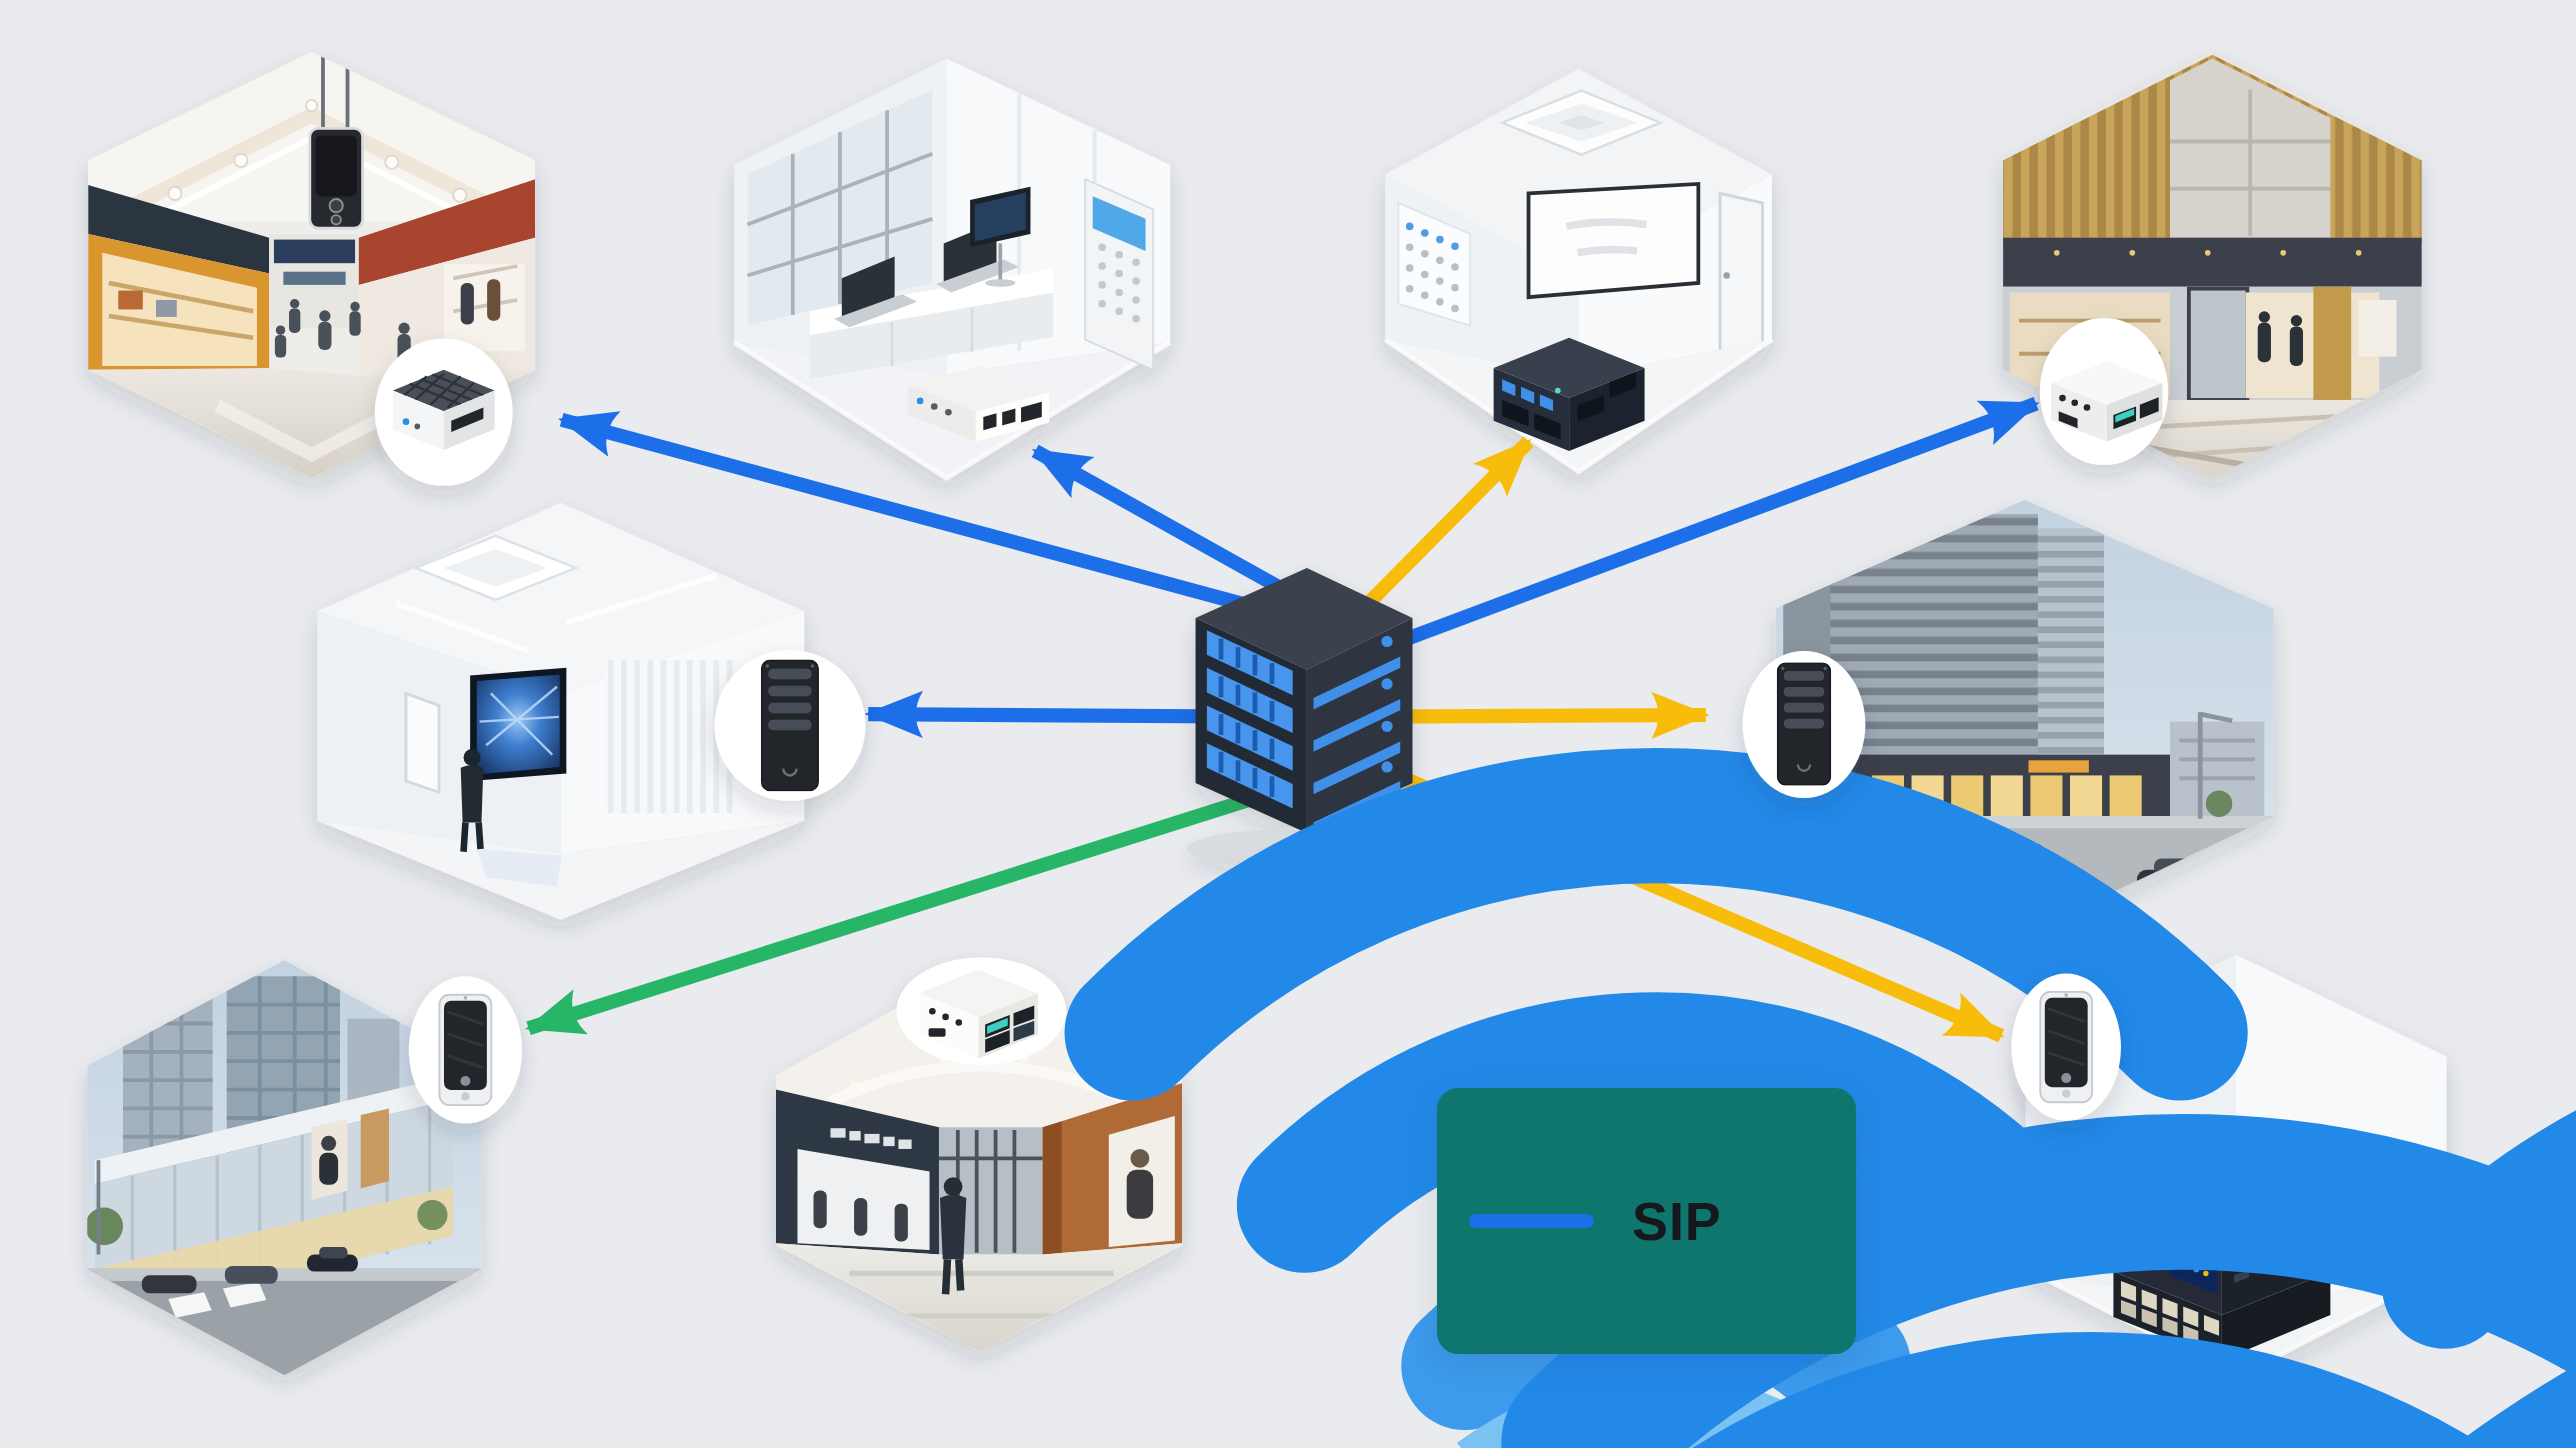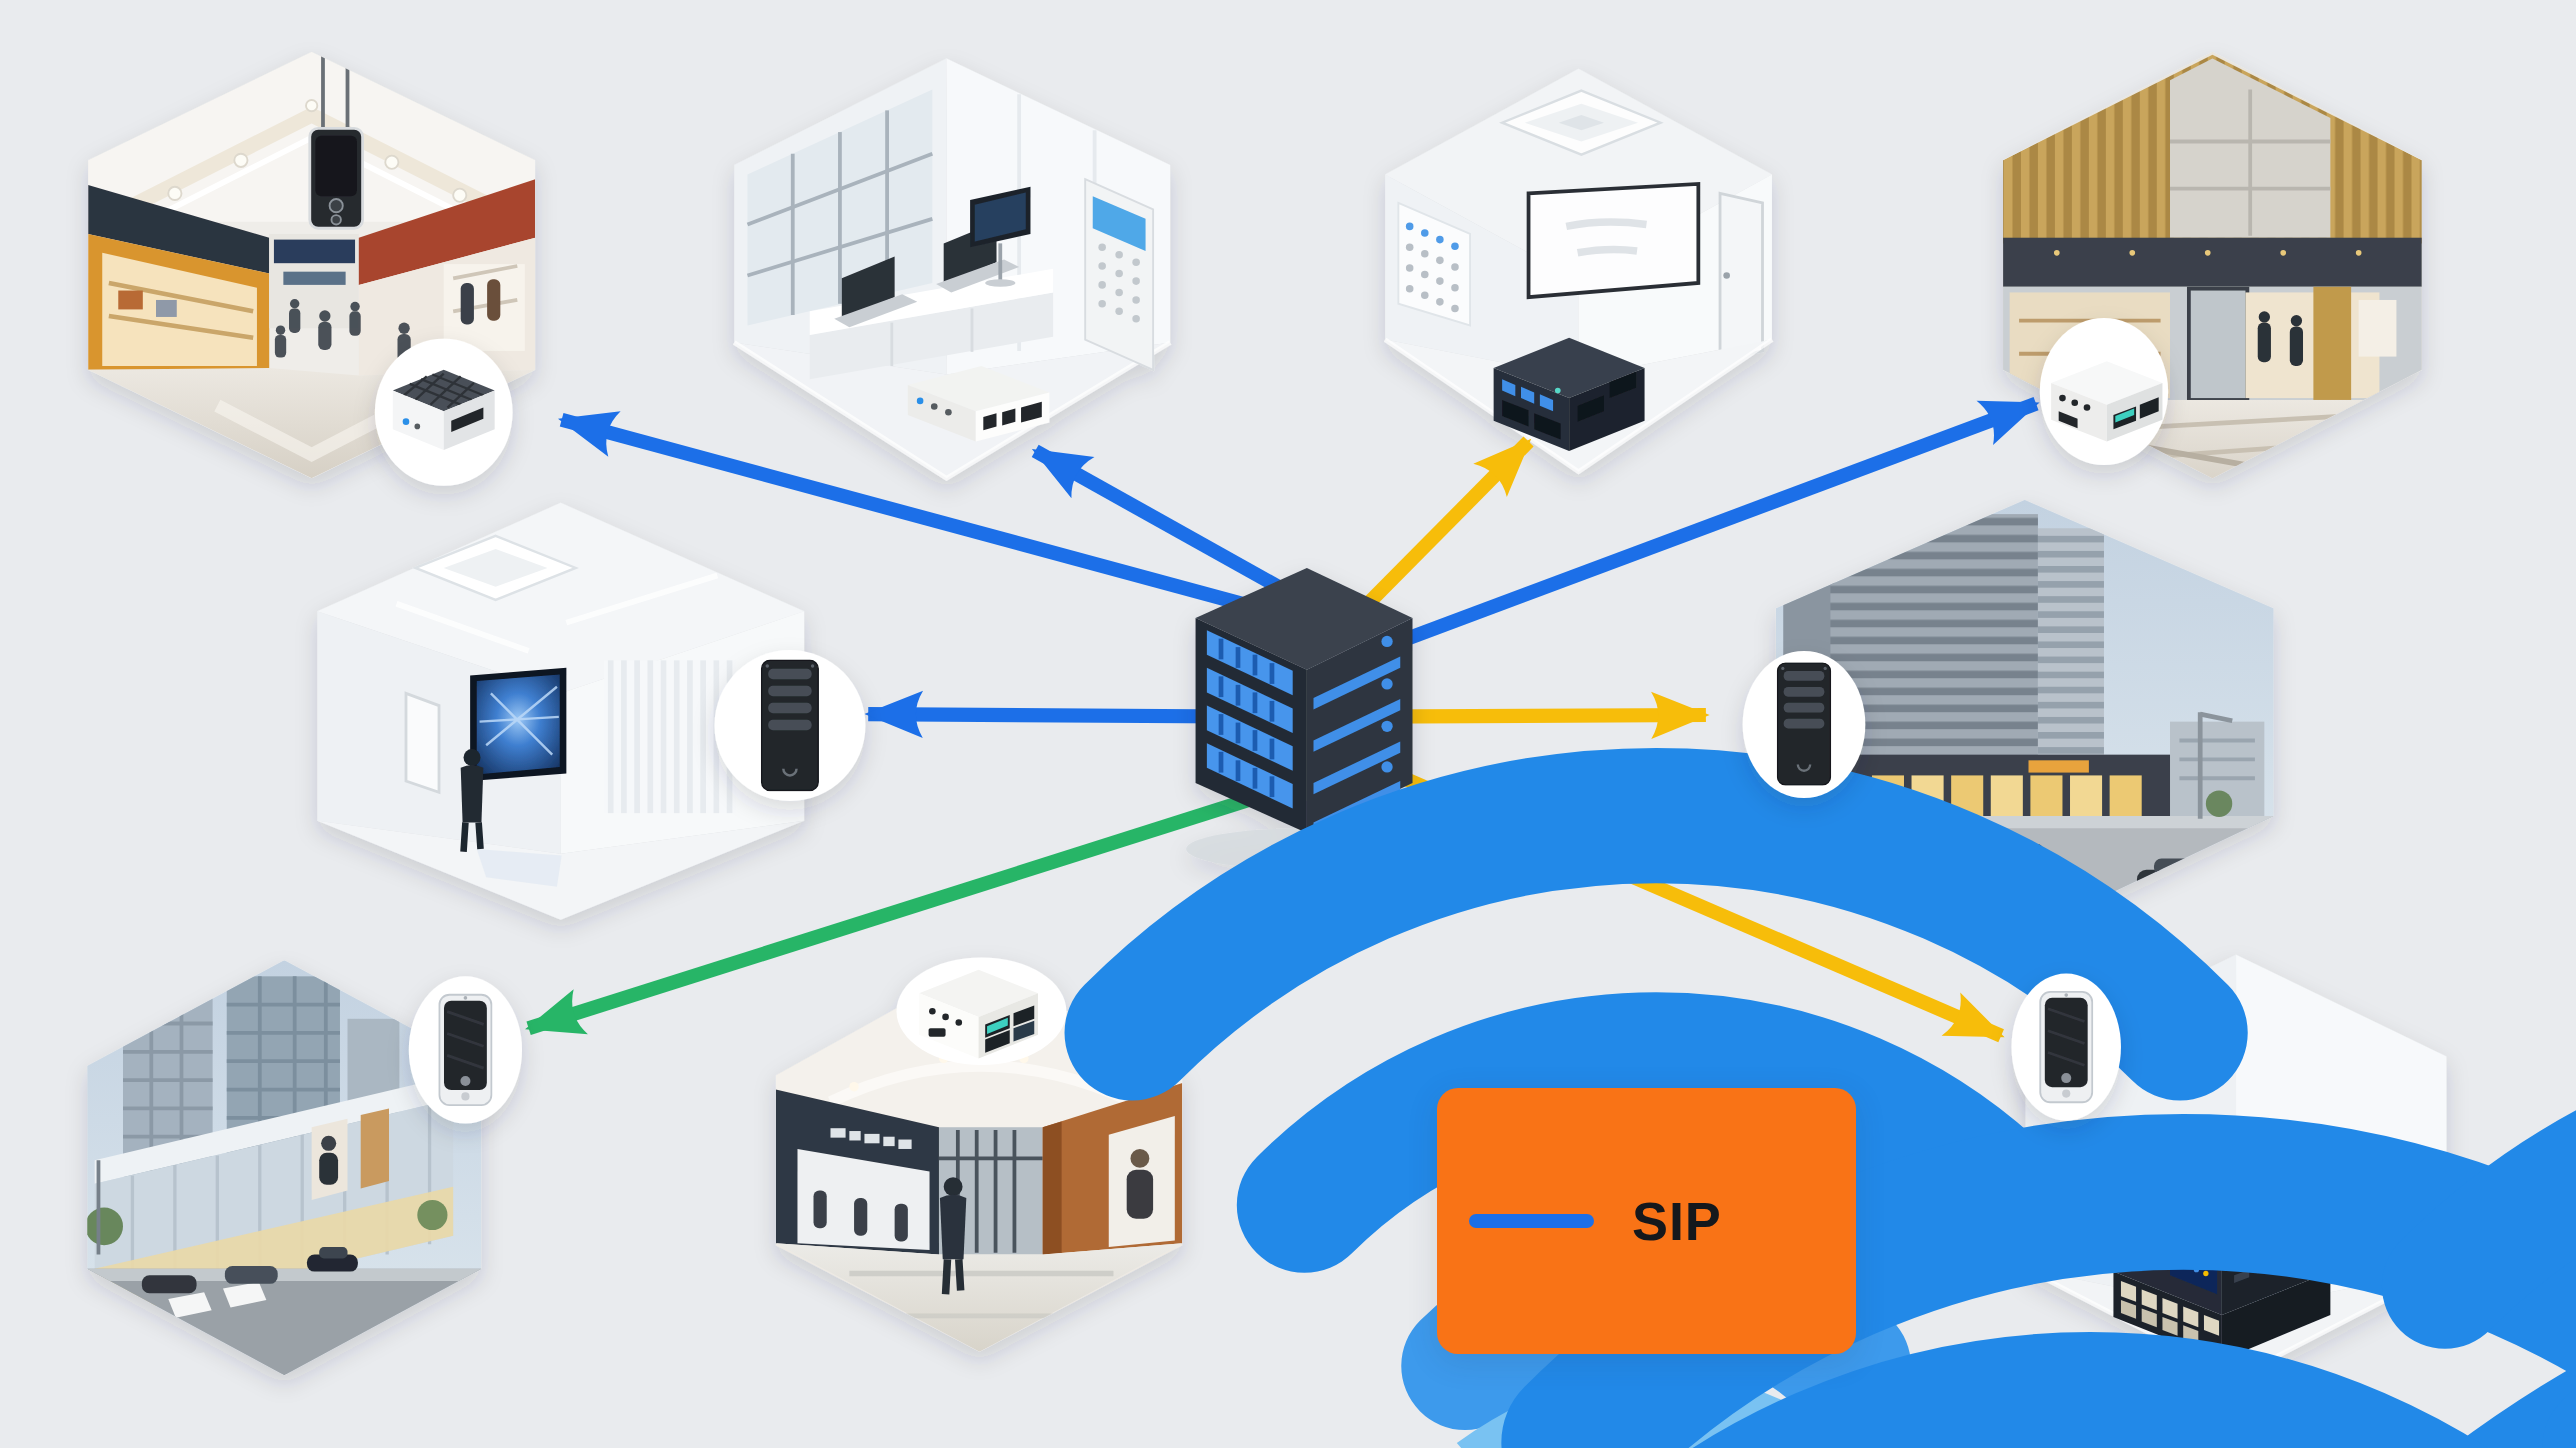--- a/index.html
+++ b/index.html
@@ -1,21 +1,21 @@
 <!DOCTYPE html>
 <html style="font-size:15px"><head>
 <meta charset="utf-8">
 <style>
   html,body{margin:0;padding:0;background:#dfe2e6;font-family:"Liberation Sans",sans-serif;}
   #canvas{position:relative;width:2576px;height:1448px;overflow:hidden;background:#e9ebee;}
   #scene{position:absolute;left:0;top:0;}
   
   #legend{
     position:absolute;left:1437px;top:1088px;width:419px;height:266px;
-    background:#f97316;border-radius:21px;box-shadow:0 7.5px 32px rgba(40,52,72,.12);
+    background:#0f766e;border-radius:21px;box-shadow:0 7.5px 32px rgba(40,52,72,.12);
     display:flex;flex-direction:column;justify-content:space-evenly;
     padding:5.7px 0 5.7px 32px;box-sizing:border-box;
   }
   .legend-row{display:flex;align-items:center;gap:38px;}
   .legend-line{display:inline-block;width:125px;height:14px;border-radius:7.5px;background:#888;}
   .legend-label{font-size:54px;font-weight:bold;color:#15181c;letter-spacing:0.9px;line-height:1;}
 </style>
 </head>
 <body>
 

